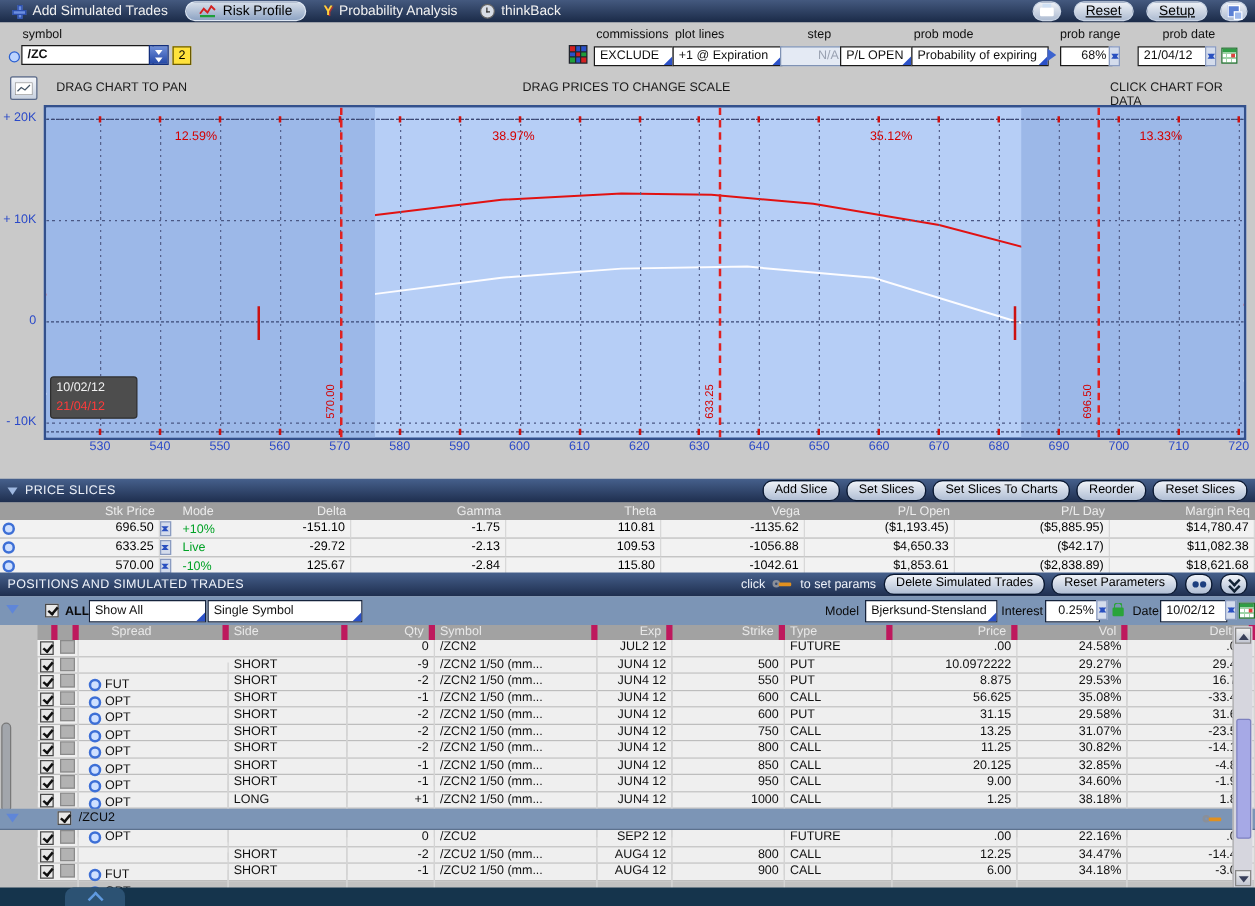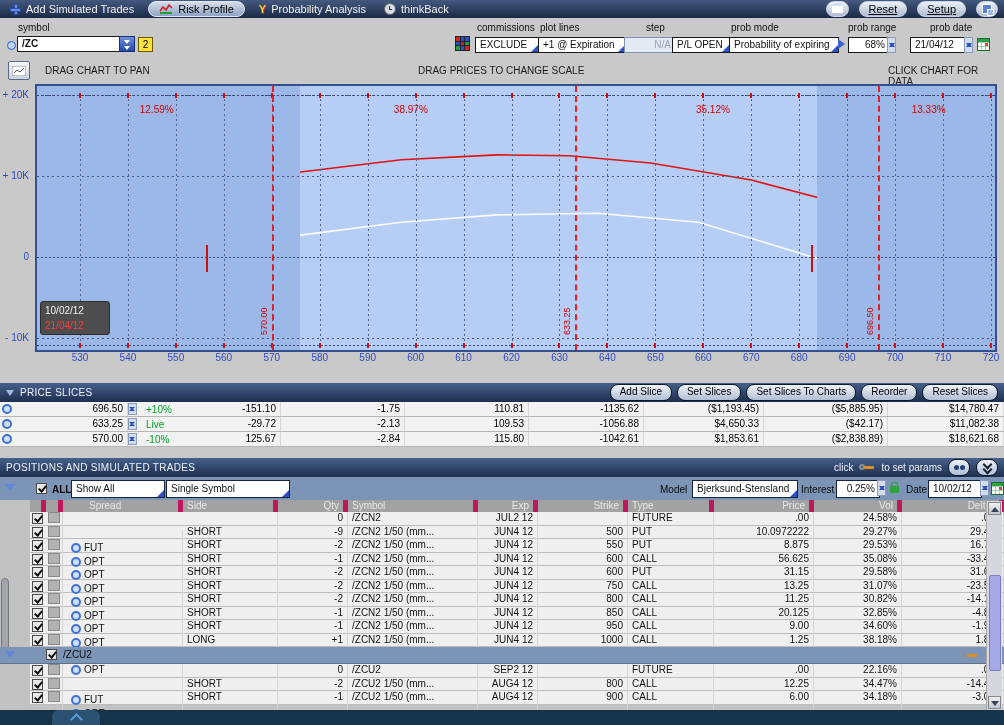--- a/index.html
+++ b/index.html
@@ -365,20 +365,33 @@
   <div class="spacer" style="flex:1;"></div>
   <div class="btn-row" id="slices-buttons">
       <div class="sec-btn">Add Slice</div>
       <div class="sec-btn">Set Slices</div>
       <div class="sec-btn">Set Slices To Charts</div>
       <div class="sec-btn">Reorder</div>
       <div class="sec-btn">Reset Slices</div>
     </div>
 </div>
 <div id="slices-table">
+    <div class="sl-grid sl-headrow">
+      <div class="cell "></div>
+      <div class="cell r">Stk Price</div>
+      <div class="cell "></div>
+      <div class="cell ">Mode</div>
+      <div class="cell r">Delta</div>
+      <div class="cell r">Gamma</div>
+      <div class="cell r">Theta</div>
+      <div class="cell r">Vega</div>
+      <div class="cell r">P/L Open</div>
+      <div class="cell r">P/L Day</div>
+      <div class="cell r">Margin Req</div>
+    </div>
     <div class="sl-grid sl-row">
       <div class="row-bullet"></div>
       <div class="cell r sep">696.50</div>
       <div class="mini-spin"></div>
       <div class="cell green">+10%</div>
       <div class="cell r sep">-151.10</div>
       <div class="cell r sep">-1.75</div>
       <div class="cell r sep">110.81</div>
       <div class="cell r sep">-1135.62</div>
       <div class="cell r sep">($1,193.45)</div>
@@ -412,20 +425,24 @@
       <div class="cell r sep">$18,621.68</div>
     </div>
   </div>
 
 <div class="sec-head" style="top:458px;">
   <span class="sec-title">POSITIONS AND SIMULATED TRADES</span>
   <div class="spacer" style="flex:1;"></div>
   <span>click</span>
   <span class="params-icon"></span>
   <span>to set params</span>
+  <div class="btn-row" id="positions-buttons">
+      <div class="sec-btn">Delete Simulated Trades</div>
+      <div class="sec-btn">Reset Parameters</div>
+    </div>
   <div class="round-icon-btn">
     <span class="binoc"></span>
       <span class="binoc"></span>
   </div>
   <div class="round-icon-btn">
     <span>
         <span class="chev"></span>
         <span class="chev"></span>
       </span>
   </div>

